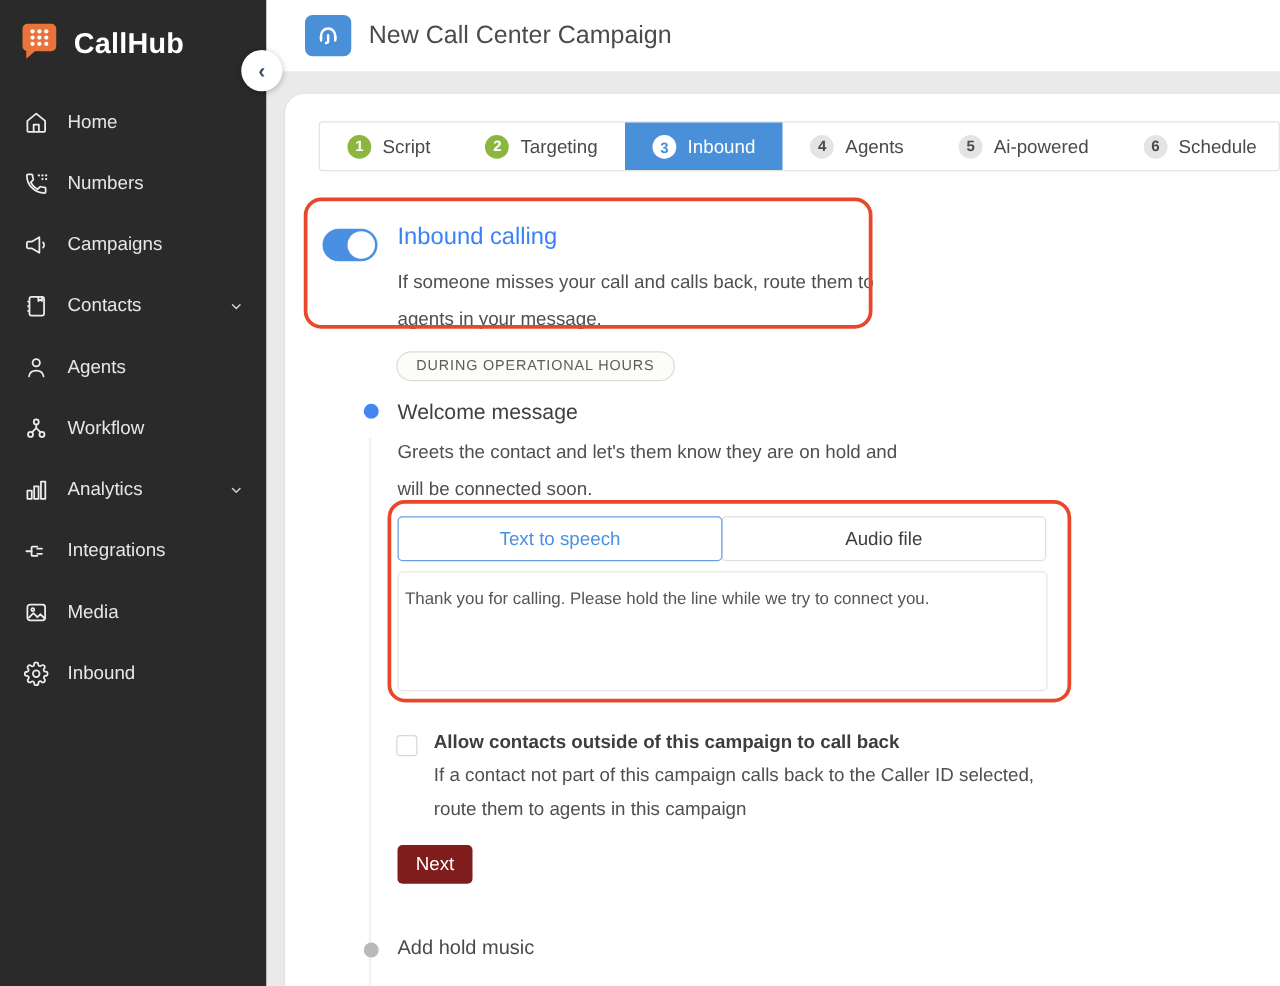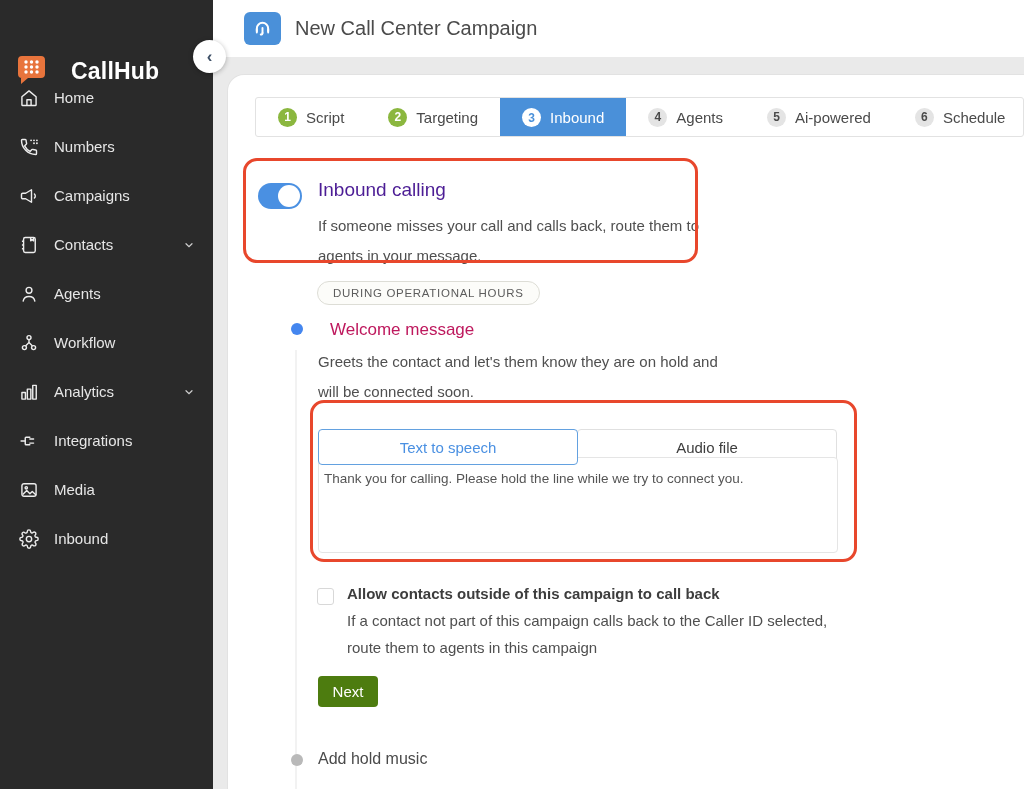--- a/index.html
+++ b/index.html
@@ -2,21 +2,21 @@
 <html><head>
 <meta charset="utf-8">
 <style>
   * { margin:0; padding:0; box-sizing:border-box; }
   html,body { width:1024px; height:789px; overflow:hidden;
     font-family:"Liberation Sans", sans-serif; background:#eaeaea; }
 
   
   .sidebar { position:absolute; left:0; top:0; width:213px; height:789px;
     background:#2a2a2a; z-index:5; }
-  .brand { display:flex; align-items:center; gap:24px; padding:16px 0 0 15px;margin-top:37px; }
+  .brand { display:flex; align-items:center; gap:12px; padding:16px 0 0 15px; }
   .brand-name { color:#fff; font-size:23px; font-weight:700; letter-spacing:.2px; }
   .nav { position:absolute; top:73px; left:0; right:0; }
   .nav-item { display:flex; align-items:center; height:49px; padding:0 18px 0 18px;
     color:#e6e6e6; font-size:15px; cursor:pointer; }
   .nav-item .ni-icon { width:22px; height:22px; margin-right:14px; display:flex;
     align-items:center; justify-content:center; color:#ededed; flex:none; }
   .nav-item svg { display:block; }
   .nav-chevron { margin-left:auto; color:#cfcfcf; width:12px; height:12px; }
 
   
@@ -51,63 +51,63 @@
   .wtab.done .wnum { background:#8bb73f; color:#fff; }
   .wtab.active { background:#4a90d9; color:#fff; margin:-1px 0; padding-top:1px; }
   .wtab.active .wnum { background:#fff; color:#4a90d9; }
 
   
   .toggle { position:absolute; left:30px; top:108px; width:44px; height:26px;
     background:#4a90e2; border-radius:13px; cursor:pointer; }
   .toggle .knob { position:absolute; right:2px; top:2px; width:22px; height:22px;
     border-radius:50%; background:#fff; }
   .inbound-title { position:absolute; left:90px; top:104px; font-size:19px;
-    font-weight:500; color:#4c1d95; }
+    font-weight:500; color:#3b82f6; }
   .inbound-desc { position:absolute; left:90px; top:136px; font-size:15px;
     color:#4f4f4f; line-height:30px; }
 
   .hours-badge { position:absolute; left:89px; top:206px; height:24px;
     padding:0 15px; line-height:22px; font-size:11.5px; letter-spacing:.7px;
     color:#5c5c5c; background:#fcfcf9; border:1px solid #ddddd6;
     border-radius:12px; }
 
   .timeline-line { position:absolute; left:67px; top:275px; width:2px; height:468px;
     background:#f2f2f2; }
   .step-dot { position:absolute; width:12px; height:12px; border-radius:50%; }
   .dot-active { left:63px; top:248px; background:#4486ef; }
   .dot-idle { left:63px; top:679px; background:#b9b9b9; }
 
   .welcome-title { position:absolute; left:90px; top:245px; font-size:17px;
-    color:#be185d;margin-left:12px; }
+    color:#404040; }
   .welcome-desc { position:absolute; left:90px; top:272px; font-size:15px;
     color:#4f4f4f; line-height:30px; }
 
   
   .speech-tabs { position:absolute; left:90px; top:338px; width:520px; height:52px;
-    display:flex;align-items:flex-end; }
+    display:flex; }
   .stab { width:260px; height:36px; display:flex; align-items:center;
     justify-content:center; font-size:15px; background:#fff; cursor:pointer;
     border:1px solid #e0e0e0; border-radius:4px; color:#3d3d3d; }
   .stab.active { border:1.5px solid #63a1e0; color:#4a90e2; z-index:2; }
   .stab + .stab { margin-left:-1px; }
   .tts-textarea { position:absolute; left:90px; top:382px; width:520px; height:96px;
     border:1px solid #e5e5e5; border-radius:4px; padding:12px 5px;
     font-family:"Liberation Sans", sans-serif; font-size:13.5px; color:#555;
     resize:none; outline:none; line-height:1.4; }
 
   
   .cb-box { position:absolute; left:89px; top:513px; width:17px; height:17px;
     border:1.5px solid #d8d8d8; border-radius:3px; background:#fff; cursor:pointer; }
   .cb-label { position:absolute; left:119px; top:510px; font-size:15px;
     font-weight:700; color:#3d3d3d; }
   .cb-desc { position:absolute; left:119px; top:532px; font-size:15px;
     color:#4f4f4f; line-height:27px; }
 
   .next-btn { position:absolute; left:90px; top:601px; width:60px; height:31px;
-    background:#4d7c0f; color:#fff; border:none; border-radius:4px;
+    background:#7f1d1d; color:#fff; border:none; border-radius:4px;
     font-family:"Liberation Sans", sans-serif; font-size:15px; cursor:pointer; }
 
   .hold-music-title { position:absolute; left:90px; top:675px; font-size:16px;
     color:#4a4a4a; }
 
   
   .annot { position:absolute; border:3px solid #e8472c; border-radius:14px;
     pointer-events:none; z-index:10; }
   .annot-1 { left:15px; top:83px; width:455px; height:105px; }
   .annot-2 { left:82px; top:325px; width:547px; height:162px; }

